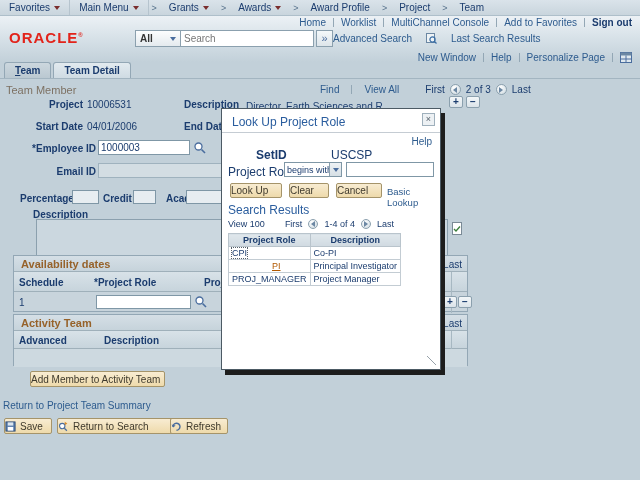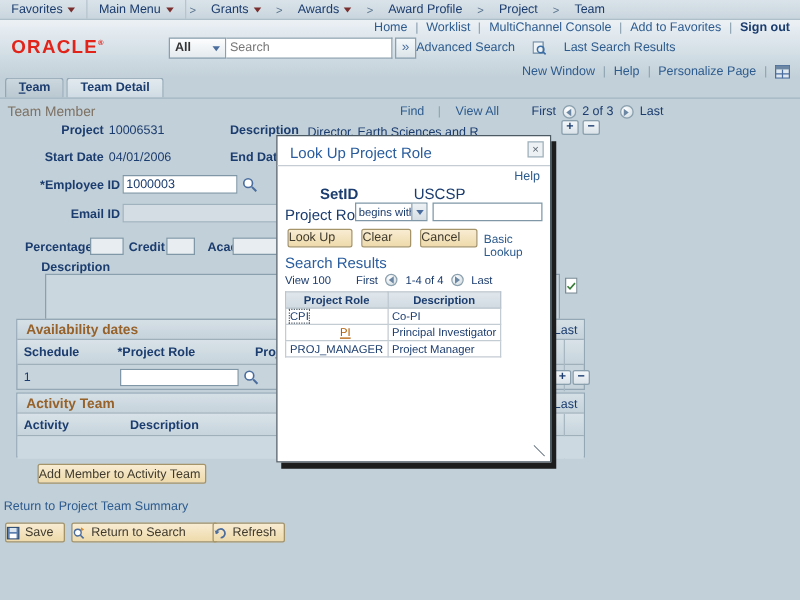--- a/index.html
+++ b/index.html
@@ -305,21 +305,21 @@
     <div class="rowbtn" style="left:429px; top:40px;">+</div>
     <div class="rowbtn" style="left:444px; top:40px;">−</div>
   </div>
 
   <div class="gsec" style="left:13px; top:314px; width:455px; height:52px;">
     <div class="gsec-hdr">
       <span class="gsec-title">Activity Team</span>
       <span class="glast" style="right:5px; top:3px;">Last</span>
     </div>
     <div class="gcol-row" style="top:16px; height:18px;">
-      <span class="gcol" style="left:5px; top:4px;">Activity</span>
+      <span class="gcol" style="left:5px; top:4px;">Advanced</span>
       <span class="gcol" style="left:90px; top:4px;">Description</span>
     </div>
     <div class="gvline" style="left:437px; top:16px; height:36px;"></div>
     <div class="abs" style="left:0; top:34px; right:0; height:18px; background:#cdd9e0;"></div>
   </div>
 
   <button class="beige abs" style="left:30px; top:371px; width:135px; height:16px;">
     <span>Add Member to Activity Team</span>
   </button>
 

